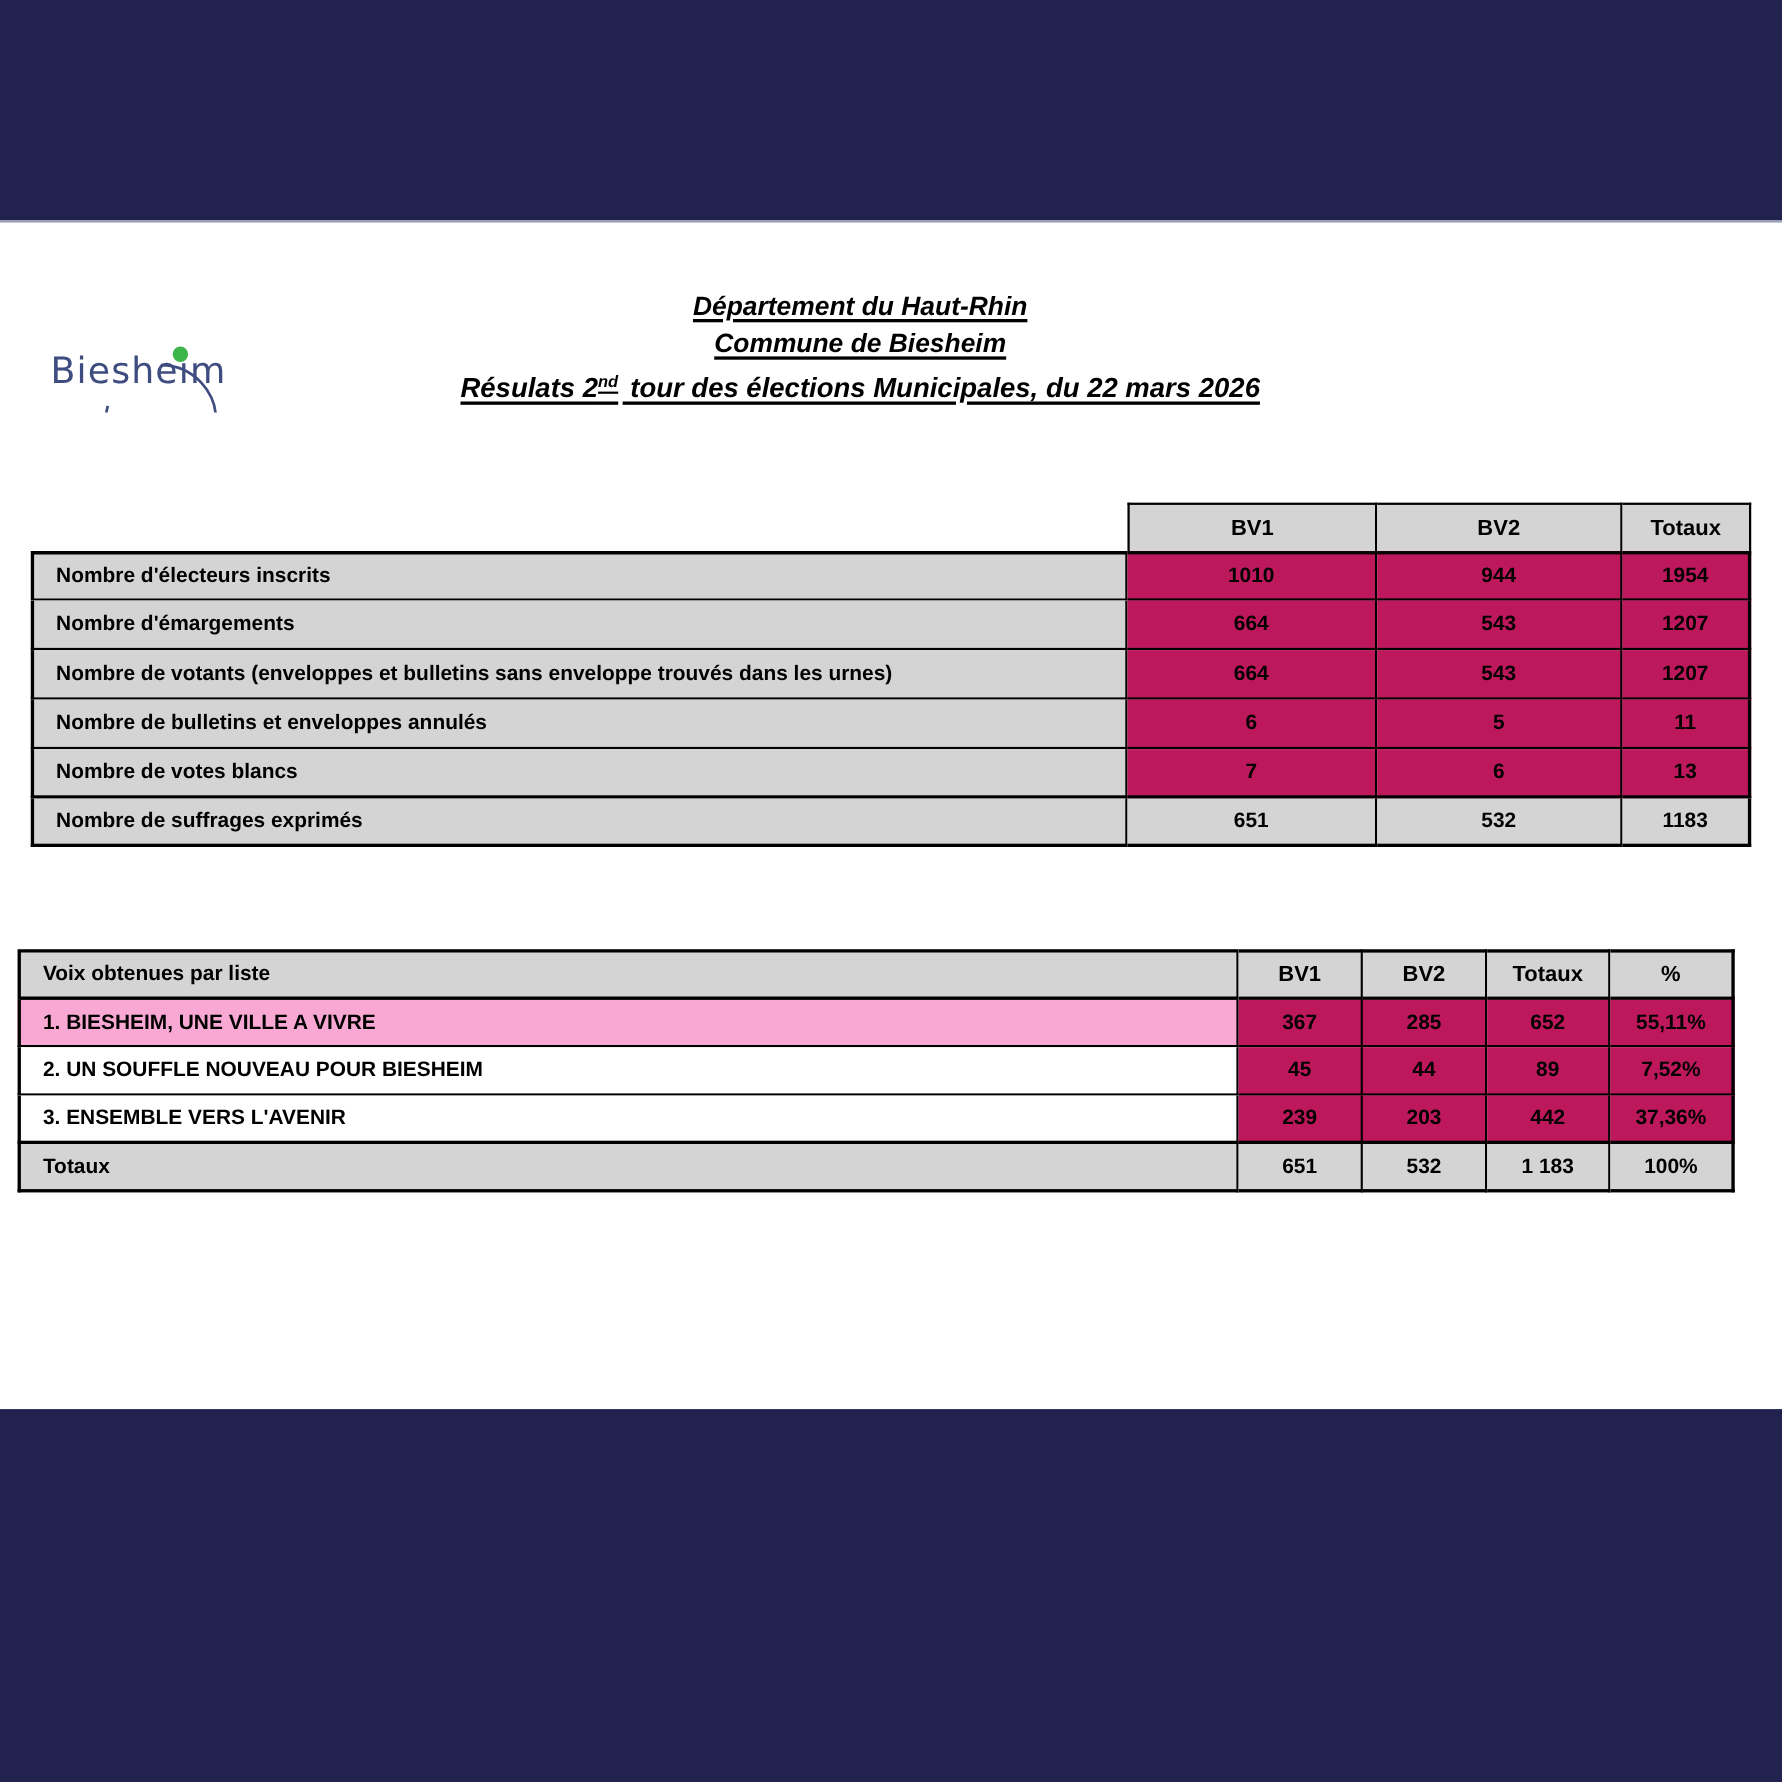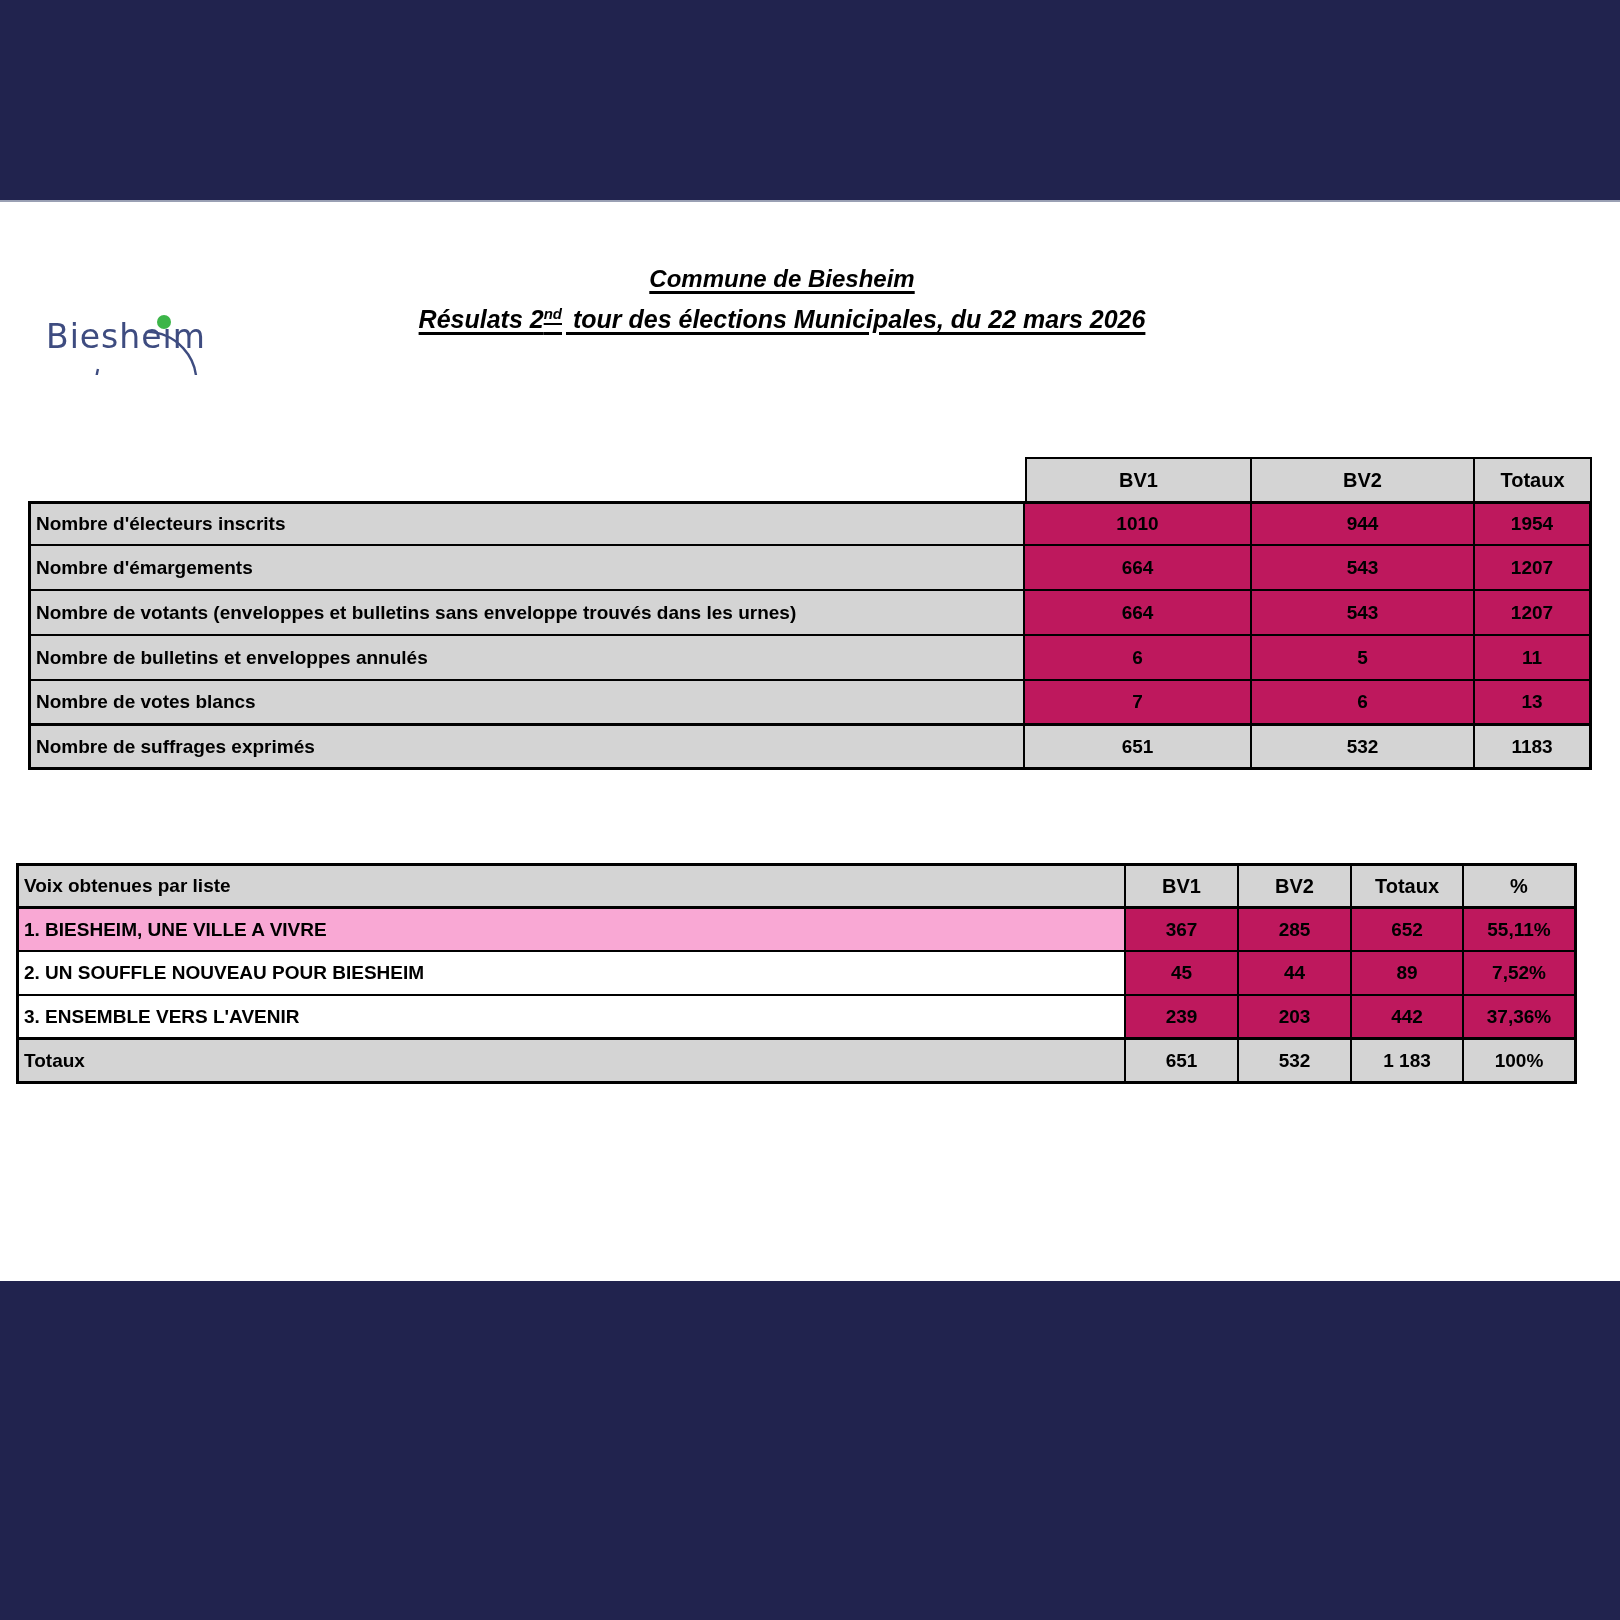--- a/index.html
+++ b/index.html
@@ -34,21 +34,21 @@
   .t-line sup{
     font-size:15px;text-decoration:underline;text-decoration-thickness:2px;
     margin-right:4px;
   }
   
   .grid{position:absolute;display:grid;}
   .cell{
     box-sizing:border-box;display:flex;align-items:center;justify-content:center;
     font-weight:bold;font-size:19px;background:#be185d;overflow:hidden;white-space:nowrap;
   }
-  .cell.lbl{justify-content:flex-start;padding-left:5px;background:#d4d4d4;}
+  .cell.lbl{justify-content:flex-start;padding-left:20px;background:#d4d4d4;}
   .cell.gray{background:#d4d4d4;}
   .cell.none{background:transparent;}
   
   .tbl1{
     left:28px;top:457px;
     grid-template-columns:997px 227px 223px 117px;
     grid-template-rows:44px 45px 45px 45px 45px 45px 44px;
   }
   .tbl1 .hc{background:#d4d4d4;border:2px solid #000;border-bottom:none;border-left:none;font-size:20px;}
   .tbl1 .hc.first{border-left:2px solid #000;}
@@ -80,20 +80,21 @@
 
 <div>
 
   <svg class="logo" width="210" height="122" viewBox="0 0 210 122">
     <path d="M 68 116 A 50 50 0 1 0 116.3 78.9" fill="none" stroke="#3e4c80" stroke-width="2.4"></path>
     <text x="16" y="95">Biesheim</text>
     <circle cx="134" cy="69" r="7" fill="#3cb549"></circle>
   </svg>
 
   <div class="titles">
+    <div class="t-line">Département du Haut-Rhin</div>
     <div class="t-line">Commune de Biesheim</div>
     <div class="t-line t3"><span>Résulats 2</span><sup>nd</sup><span> tour des élections Municipales, du 22 mars 2026</span></div>
   </div>
 
   <div class="grid tbl1">
 
     <div class="cell none"></div>
     <div class="cell hc first">BV1</div>
     <div class="cell hc">BV2</div>
     <div class="cell hc">Totaux</div>

